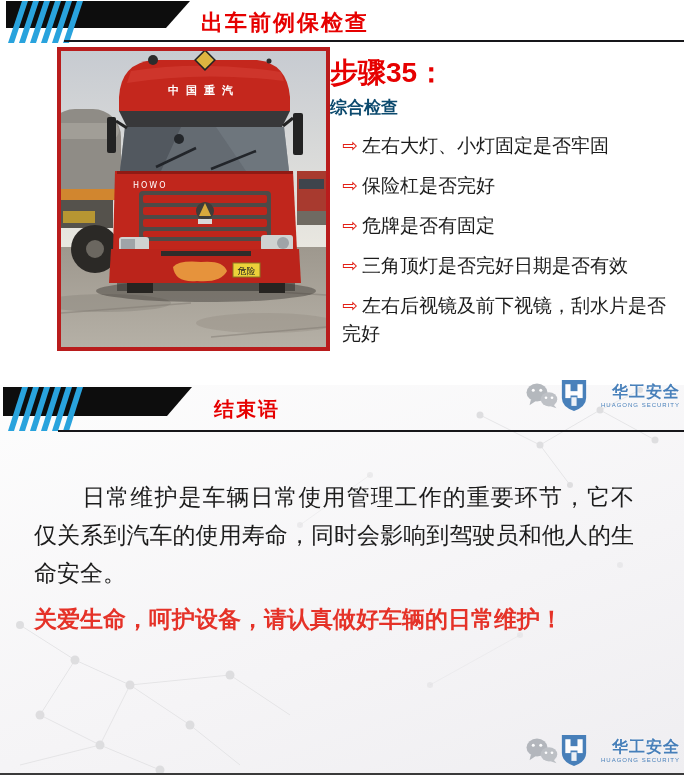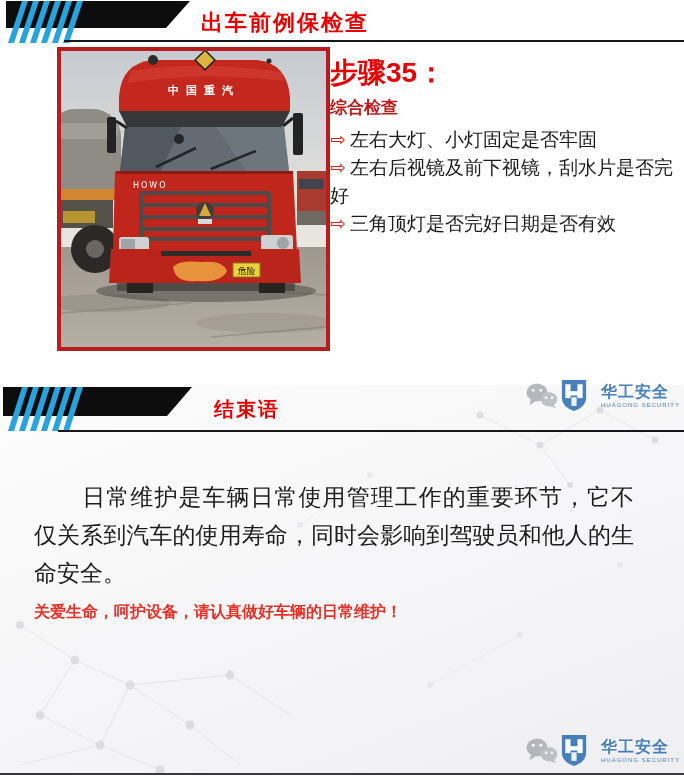--- a/index.html
+++ b/index.html
@@ -14,38 +14,38 @@
   #slide1 .hdr-title{left:201px;top:8px;font-size:22px;}
   #slide2 .hdr-title{left:214px;top:11px;font-size:20px;}
   .hdr-line{position:absolute;height:2px;background:#17171a;right:0;}
   #slide1 .hdr-line{left:64px;top:40px;}
   #slide2 .hdr-line{left:58px;top:45px;}
   .photo{position:absolute;left:57px;top:47px;width:265px;height:296px;
          border:4px solid #b91c1c;background:#d8dadd;}
   .content{position:absolute;left:330px;top:54px;width:348px;}
   .step-title{color:#e60000;font-weight:bold;font-size:28px;margin:0 0 4px 0;
               font-family:"Liberation Sans",sans-serif;}
-  .section-title{color:#b91c1c;font-weight:bold;font-size:17px;margin:0 0 6px 0;}
+  .section-title{color:#0c4a6e;font-weight:bold;font-size:17px;margin:0 0 6px 0;}
   .check-list{font-family:"DejaVu Serif",serif;color:#1c1c1c;font-size:19px;line-height:28px;}
-  .check-item{margin:0;}
+  .check-item{margin:12px;}
   .check-arrow{color:#e32016;margin-right:4px;font-family:"DejaVu Sans",sans-serif;
                font-size:19px;}
   .gray-band{position:absolute;left:6px;right:6px;bottom:0;height:7px;background:#e5e5e8;}
   .logo{position:absolute;display:flex;align-items:center;gap:3px;opacity:.85;z-index:5;}
   #slide1 .logo{right:4px;bottom:4px;}
   #slide2 .logo{right:4px;bottom:8px;}
-  .logo-text{display:flex;flex-direction:column;line-height:1;margin-left:11px;}
+  .logo-text{display:flex;flex-direction:column;line-height:1;margin-left:11px;align-items:flex-end;}
   .brand{color:#2a6cb0;font-weight:bold;font-size:16px;letter-spacing:1px;
          text-shadow:0 0 2px #ffffff;}
   .brand-en{color:#2a6cb0;font-size:6px;letter-spacing:1px;margin-top:2px;}
   .para{position:absolute;left:34px;top:72px;width:600px;color:#1c1c1c;
         font-family:Liberation Mono, monospace;font-size:23px;line-height:38px;
         text-indent:2.1em;text-align:justify;}
   .slogan{position:absolute;left:34px;top:194px;width:620px;color:#e53228;
-          font-family:"DejaVu Serif",serif;font-weight:bold;font-size:16px;line-height:34px;}
+          font-family:"DejaVu Serif",serif;font-weight:bold;font-size:23px;line-height:34px;}
   .bg-pattern{position:absolute;inset:0;pointer-events:none;opacity:.75;}
   .bottom-strip{position:absolute;left:0;right:0;bottom:0;height:2px;background:#3a3a3a;}
   svg text{font-family:"DejaVu Sans",sans-serif;}
 </style>
 </head>
 <body>
 
 <div class="slide" id="slide1">
 
   <svg class="hdr-shape" width="200" height="46" viewBox="0 0 200 46">
@@ -147,22 +147,24 @@
         <rect x="198" y="232" width="26" height="10" fill="#262421"></rect>
       </g>
     </svg>
   </div>
 
   <div class="content">
     <p class="step-title">步骤35：</p>
     <p class="section-title">综合检查</p>
     <div class="check-list">
       <div class="check-item"><span class="check-arrow">⇨</span><span>左右大灯、小灯固定是否牢固</span></div>
+      <div class="check-item"><span class="check-arrow">⇨</span><span>保险杠是否完好</span></div>
+      <div class="check-item"><span class="check-arrow">⇨</span><span>危牌是否有固定</span></div>
+      <div class="check-item"><span class="check-arrow">⇨</span><span>三角顶灯是否完好日期是否有效</span></div>
       <div class="check-item"><span class="check-arrow">⇨</span><span>左右后视镜及前下视镜，刮水片是否完好</span></div>
-      <div class="check-item"><span class="check-arrow">⇨</span><span>三角顶灯是否完好日期是否有效</span></div>
     </div>
   </div>
 
   <div class="logo">
     <svg width="33" height="27" viewBox="0 0 44 36">
       <ellipse cx="16" cy="14" rx="14" ry="12" fill="#a9adb3"></ellipse>
       <path d="M8,23 L6,31 L15,25 Z" fill="#a9adb3"></path>
       <circle cx="11" cy="11" r="2" fill="#fff"></circle>
         <circle cx="21" cy="11" r="2" fill="#fff"></circle>
       <ellipse cx="32" cy="23" rx="11" ry="9.5" fill="#b4b8be"></ellipse>

